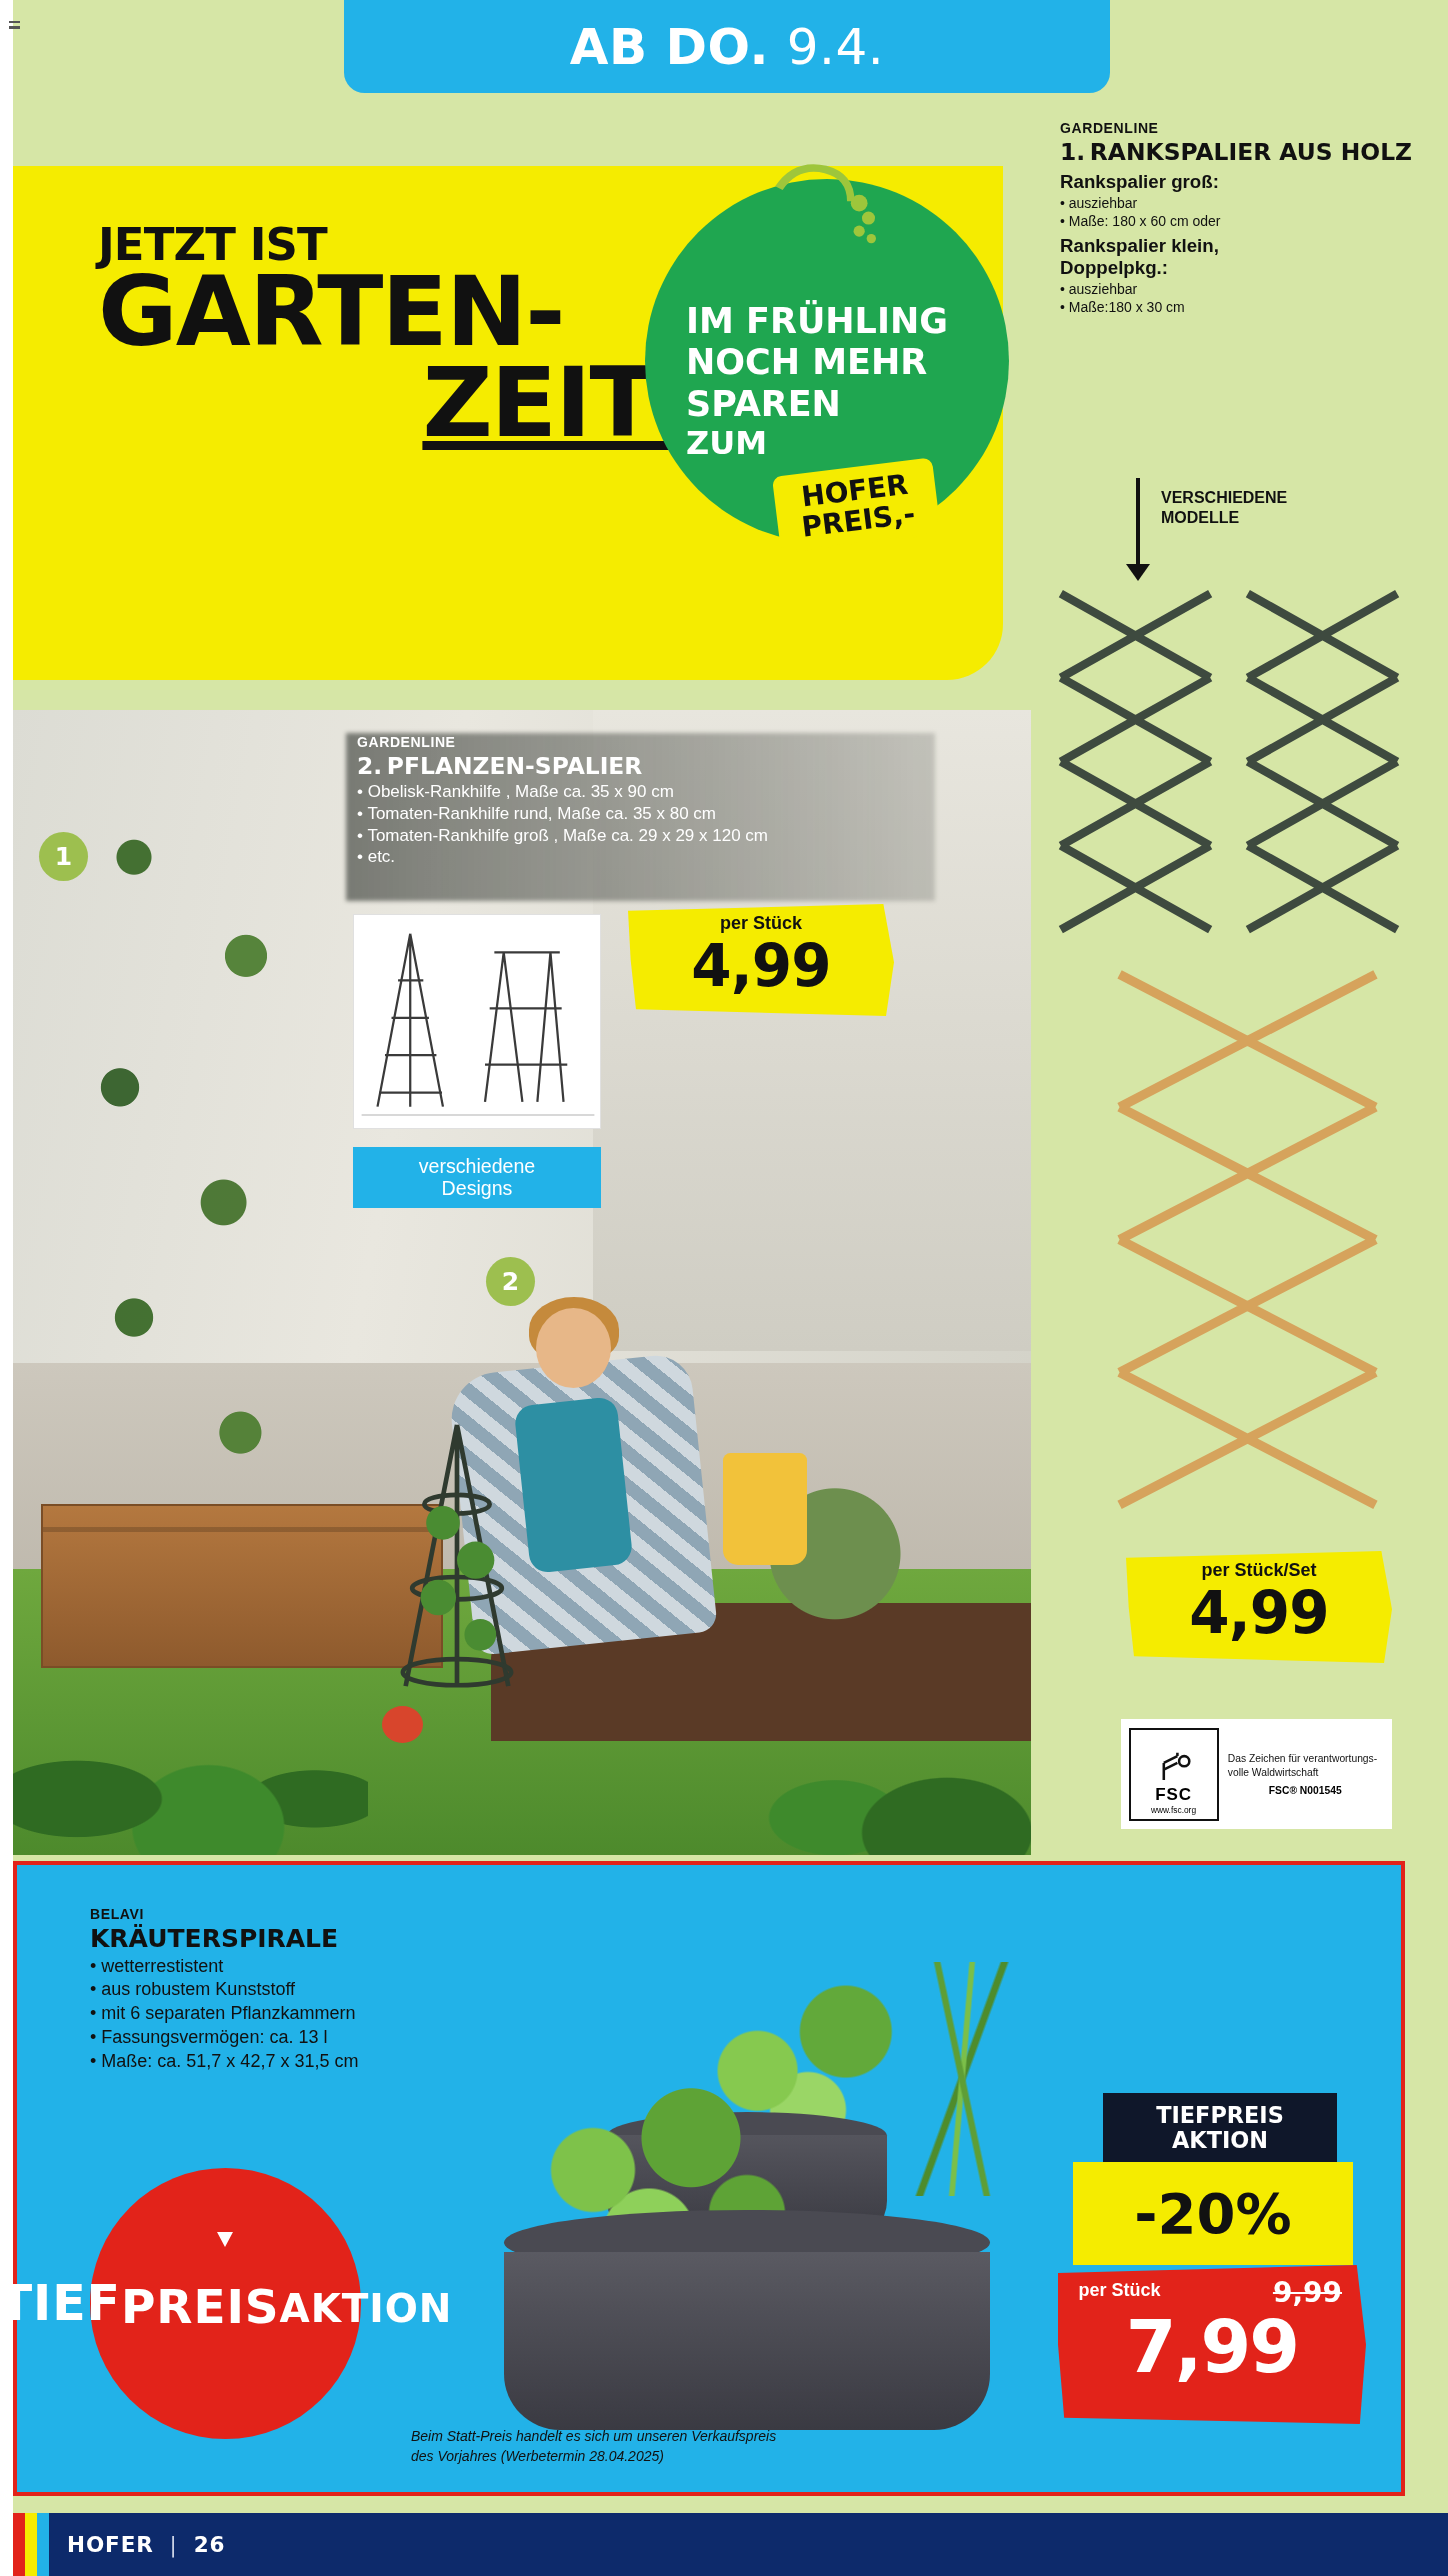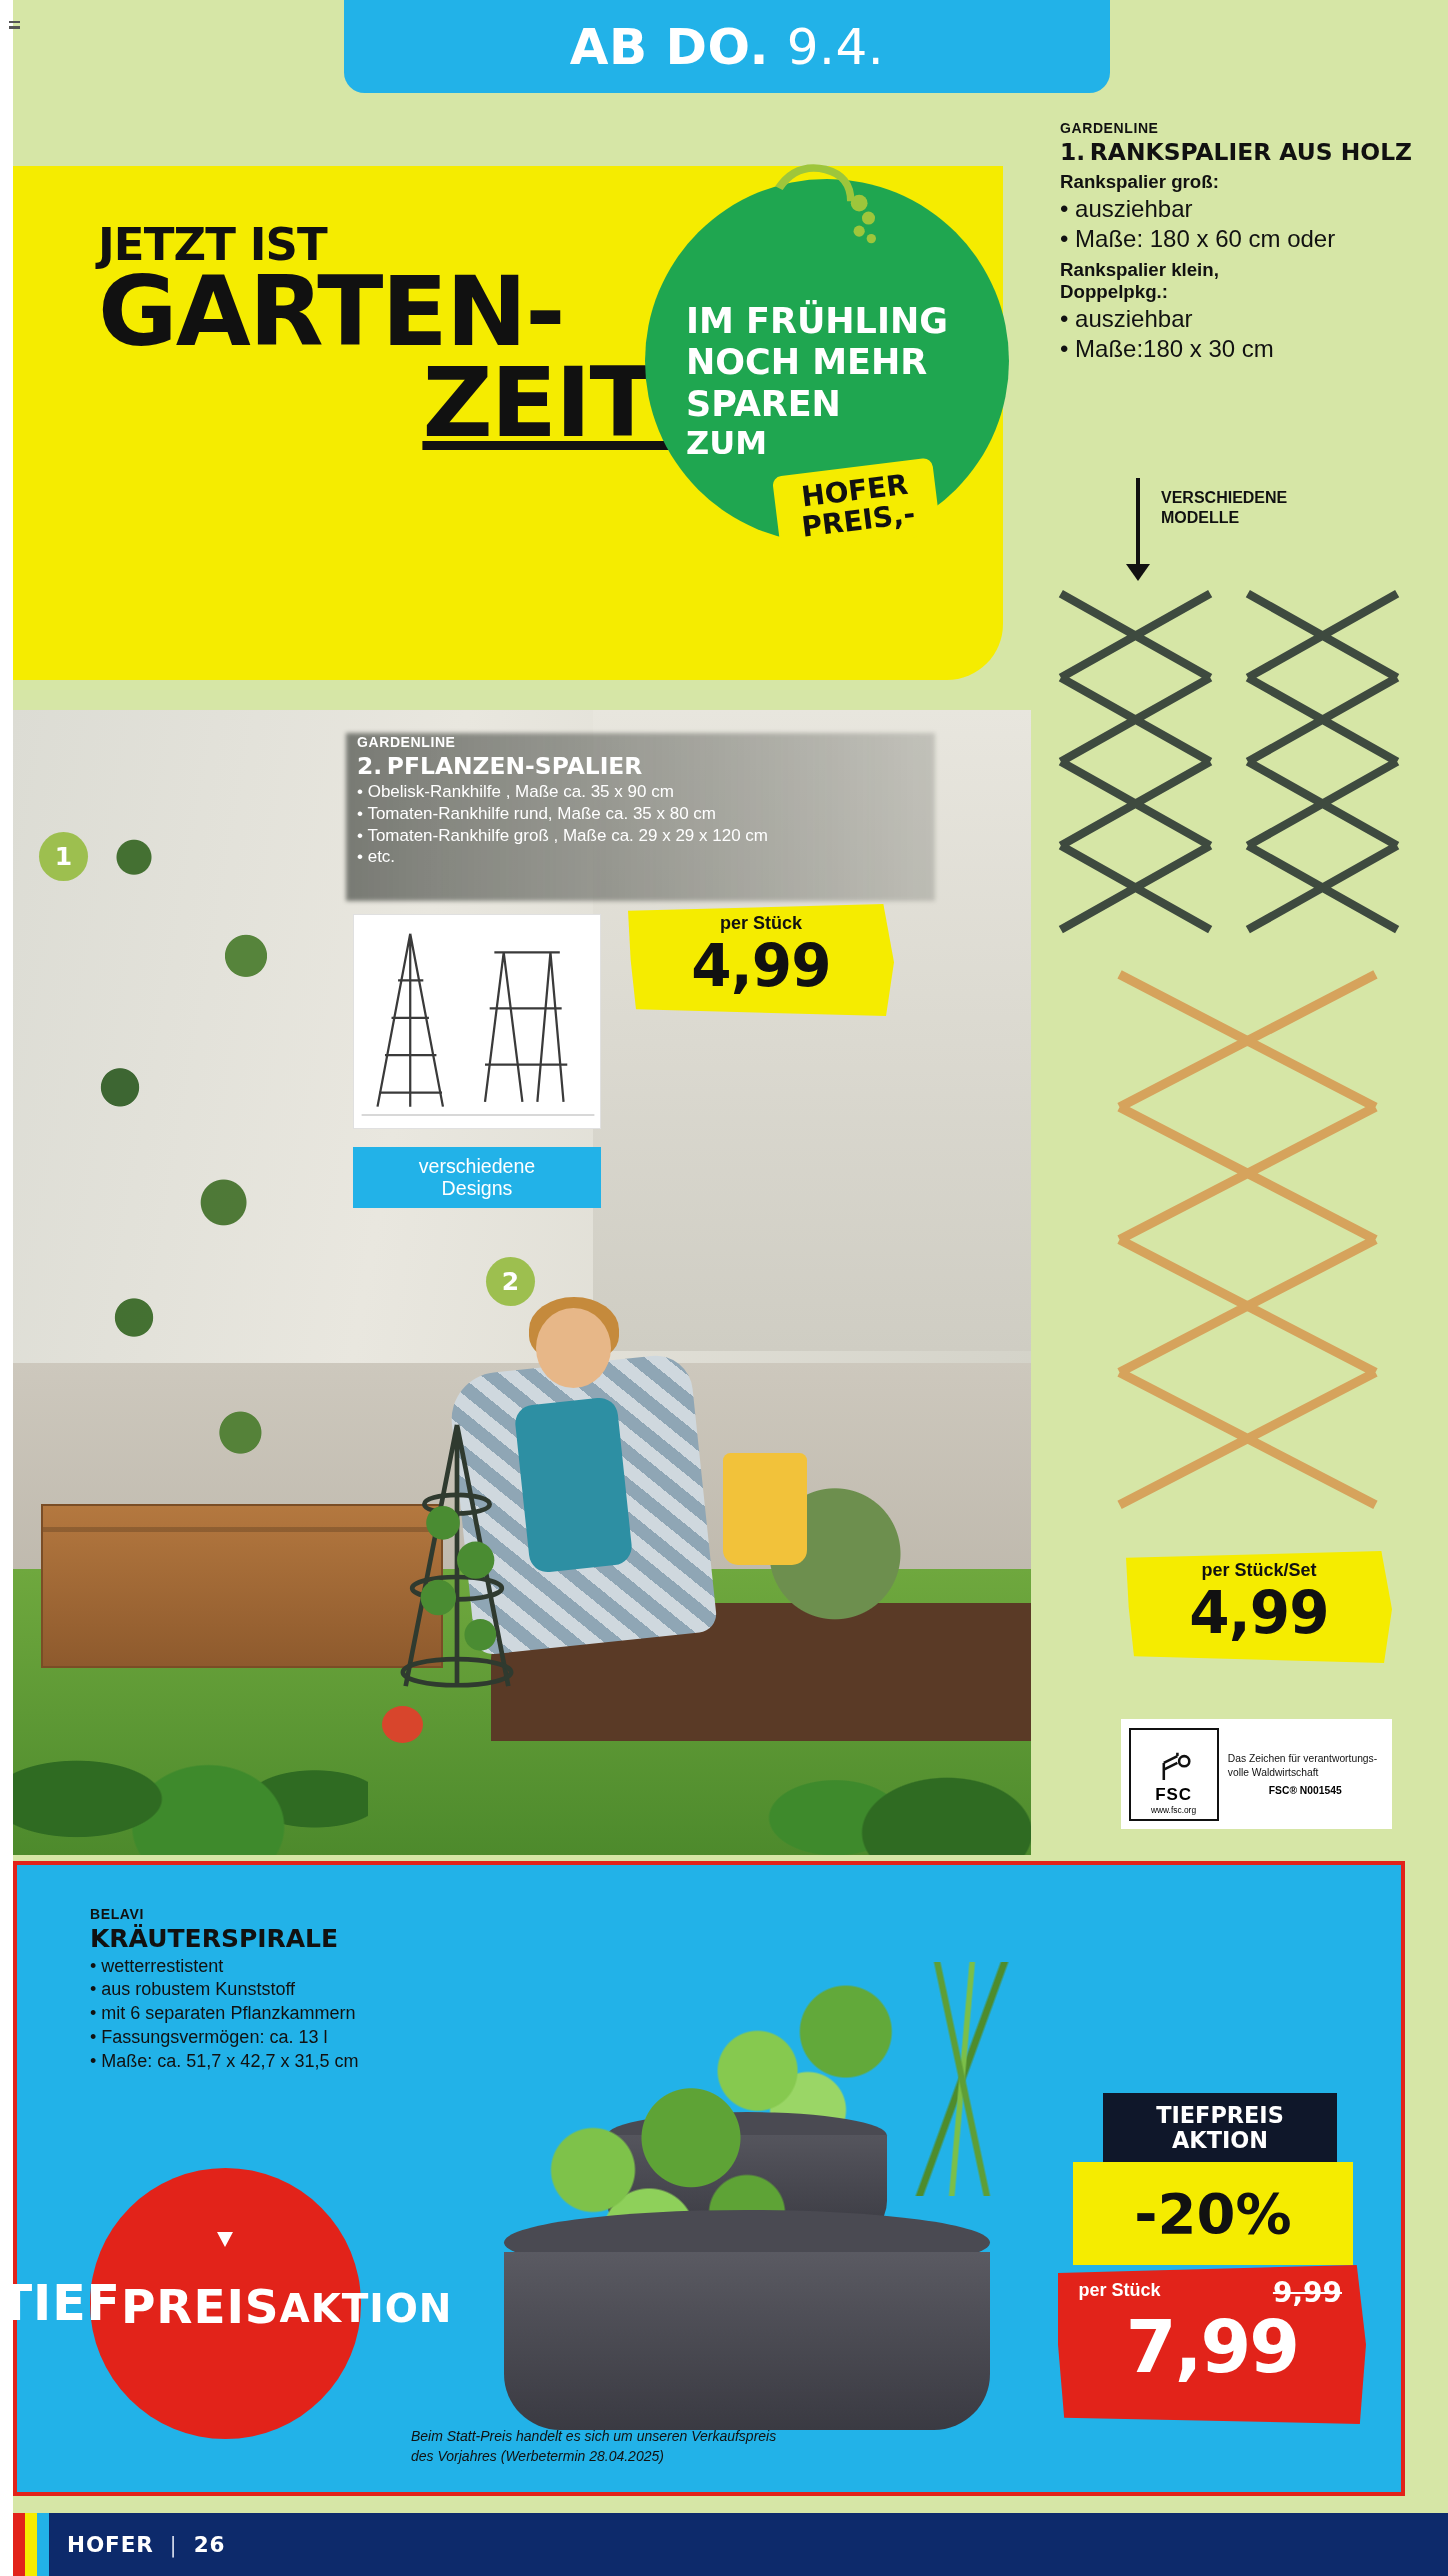--- a/index.html
+++ b/index.html
@@ -126,21 +126,21 @@
   }
   .brandline {
     font-size: 14px; font-weight: bold; color: #111; letter-spacing: 0.6px;
   }
   .prod-title {
     font-size: 23.4px; font-weight: bold; color: #111; margin-top: 1.9px;
     font-family: "DejaVu Sans", sans-serif;
   }
   .prod-title .num { margin-right: 4.7px; }
   .sub-bold { font-size: 18.7px; font-weight: bold; color: #111; margin-top: 5.6px; }
-  .bullet { font-size: 24px; color: #111; margin-top: 1.9px; }
+  .bullet { font-size: 14px; color: #111; margin-top: 1.9px; }
   .bullet:before { content: "• "; }
 
   
   .arrow-wrap {
     position: absolute; left: 1126px; top: 478px; z-index: 12;
   }
   .arrow-line { width: 3.7px; height: 86px; background: #111; margin-left: 10.3px;}
   .arrow-head {
     width: 0; height: 0; border-left: 12px solid transparent;
     border-right: 12px solid transparent; border-top: 17px solid #111;

